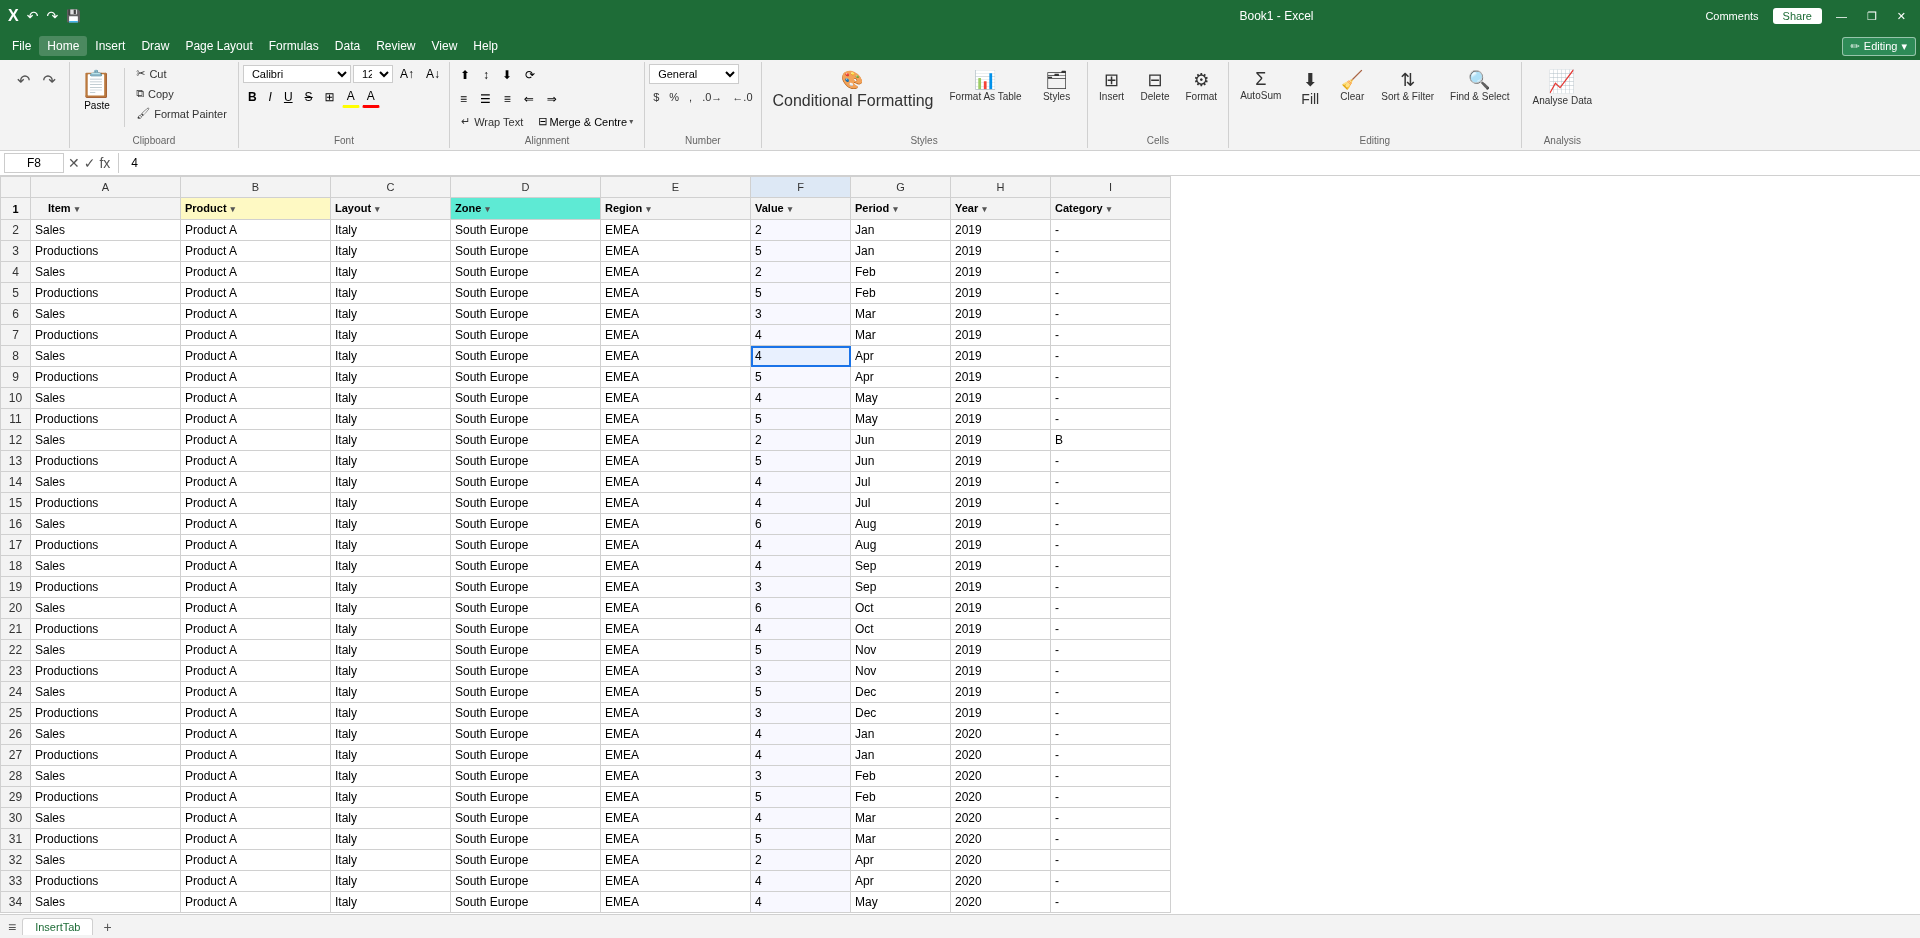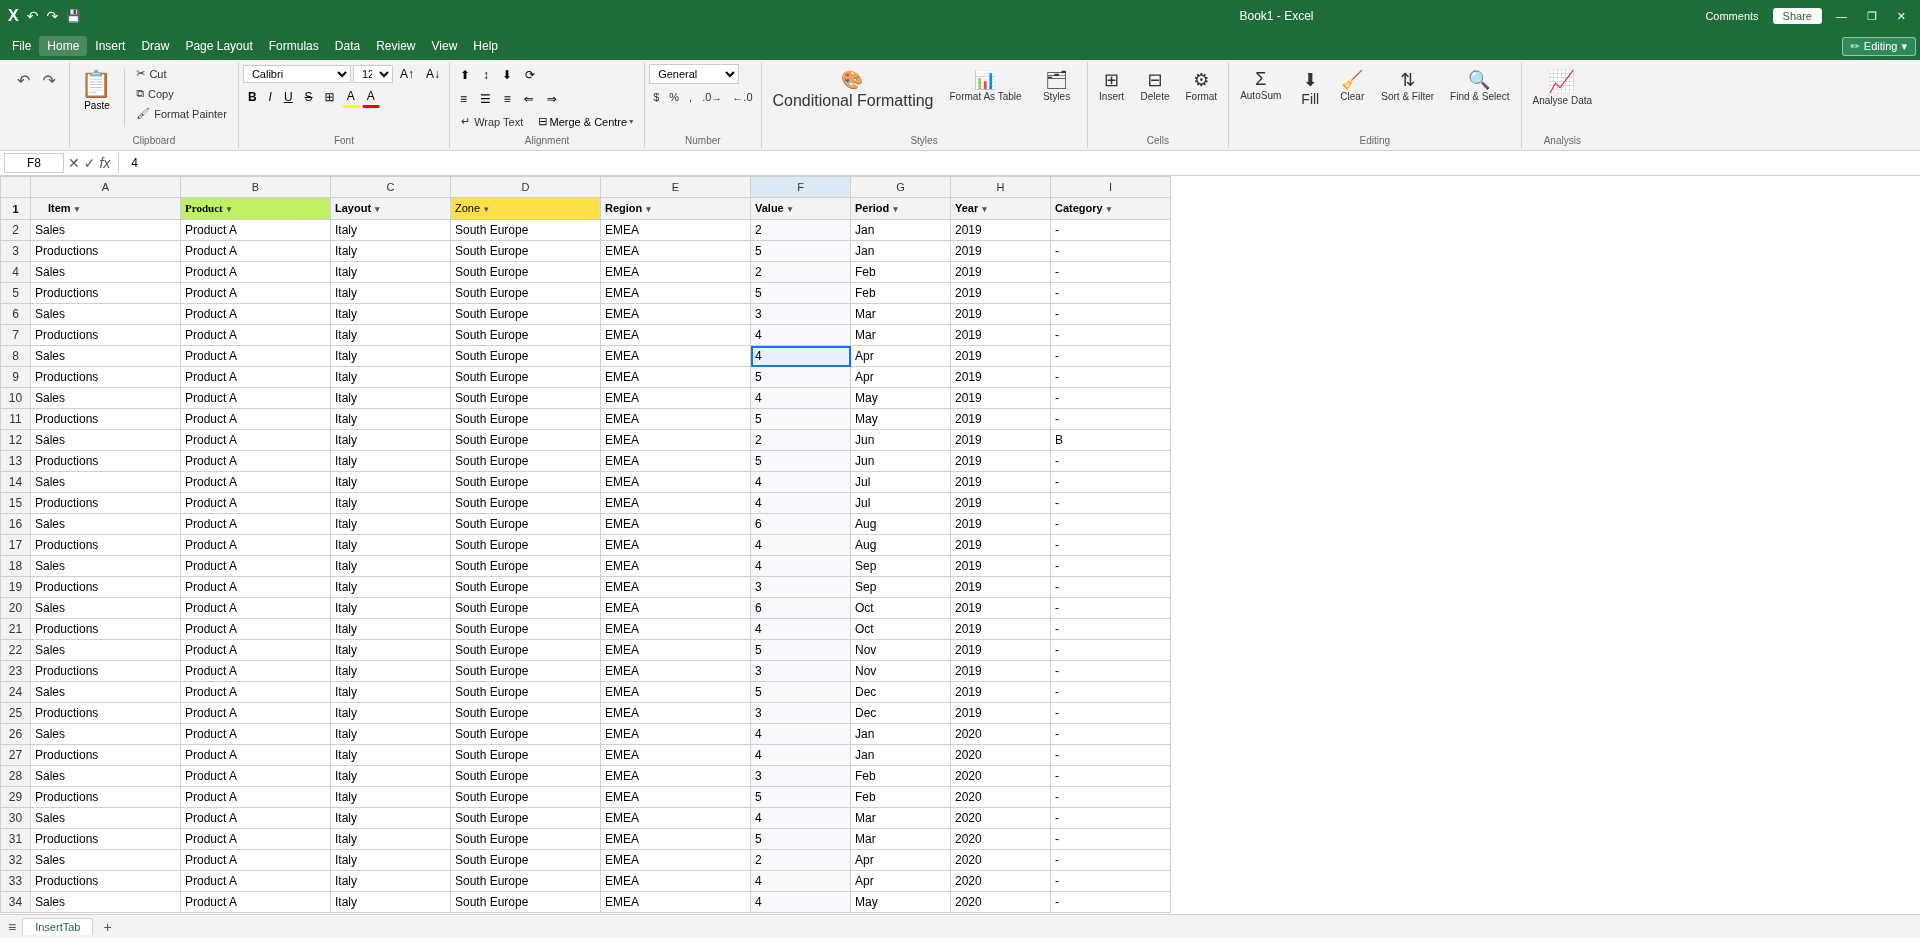--- a/index.html
+++ b/index.html
@@ -549,21 +549,21 @@
     </div>
 
   </div>
 </div>
 
 <div class="formula-bar">
   <input class="cell-ref" type="text" value="F8" style="">
   <div class="formula-icons">
     <span style="cursor:pointer;">✕</span>
     <span style="cursor:pointer;">✓</span>
-    <span style="cursor:pointer; font-style:italic;">fx</span>
+    <span style="cursor:pointer; ">fx</span>
   </div>
   <div style="width:1px;background:#ccc;margin:0 4px;align-self:stretch;"></div>
   <input class="formula-input" type="text" value="4" style="">
 </div>
 
 <div class="spreadsheet-container">
   <table class="spreadsheet" id="spreadsheet-table">
     <colgroup>
       <col style="width:30px;">
       <col style="width:150px;">
@@ -587,23 +587,23 @@
         <th style="background:#dde8f5;">F</th>
         <th>G</th>
         <th>H</th>
         <th>I</th>
       </tr>
     </thead>
     <tbody id="spreadsheet-body">
     <tr class="header-row">
           <td class="row-header">1</td>
           <td style="background: rgb(243, 243, 243); font-weight: 600; padding-left: 17px;"><span style="margin-right: 4px;">Item</span><span style="font-size: 9px; color: rgb(85, 85, 85); cursor: pointer;">▾</span></td>
-          <td style="background: #bef264; font-weight: 600; font-family: Liberation Serif, serif;"><span style="margin-right: 4px;">Product</span><span style="font-size: 9px; color: rgb(85, 85, 85); cursor: pointer;">▾</span></td>
+          <td style="background: #fef9c3; font-weight: 600;"><span style="margin-right: 4px;">Product</span><span style="font-size: 9px; color: rgb(85, 85, 85); cursor: pointer;">▾</span></td>
           <td style="background: rgb(243, 243, 243); font-weight: 600;"><span style="margin-right: 4px;">Layout</span><span style="font-size: 9px; color: rgb(85, 85, 85); cursor: pointer;">▾</span></td>
-          <td style="background: #fde047; font-weight: 400; margin-top: 40px;"><span style="margin-right: 4px;">Zone</span><span style="font-size: 9px; color: rgb(85, 85, 85); cursor: pointer;">▾</span></td>
+          <td style="background: #5eead4; font-weight: 700; margin-top: 40px;"><span style="margin-right: 4px;">Zone</span><span style="font-size: 9px; color: rgb(85, 85, 85); cursor: pointer;">▾</span></td>
           <td style="background: rgb(243, 243, 243); font-weight: 600;"><span style="margin-right: 4px;">Region</span><span style="font-size: 9px; color: rgb(85, 85, 85); cursor: pointer;">▾</span></td>
           <td style="background: rgb(243, 243, 243); font-weight: 600;"><span style="margin-right: 4px;">Value</span><span style="font-size: 9px; color: rgb(85, 85, 85); cursor: pointer;">▾</span></td>
           <td style="background: rgb(243, 243, 243); font-weight: 700;"><span style="margin-right: 4px;">Period</span><span style="font-size: 9px; color: rgb(85, 85, 85); cursor: pointer;">▾</span></td>
           <td style="background: rgb(243, 243, 243); font-weight: 600;"><span style="margin-right: 4px;">Year</span><span style="font-size: 9px; color: rgb(85, 85, 85); cursor: pointer;">▾</span></td>
           <td style="background: rgb(243, 243, 243); font-weight: 600;"><span style="margin-right: 4px;">Category</span><span style="font-size: 9px; color: rgb(85, 85, 85); cursor: pointer;">▾</span></td>
         </tr>
         <tr>
           <td class="row-header">2</td>
           <td>Sales</td>
           <td>Product A</td>

